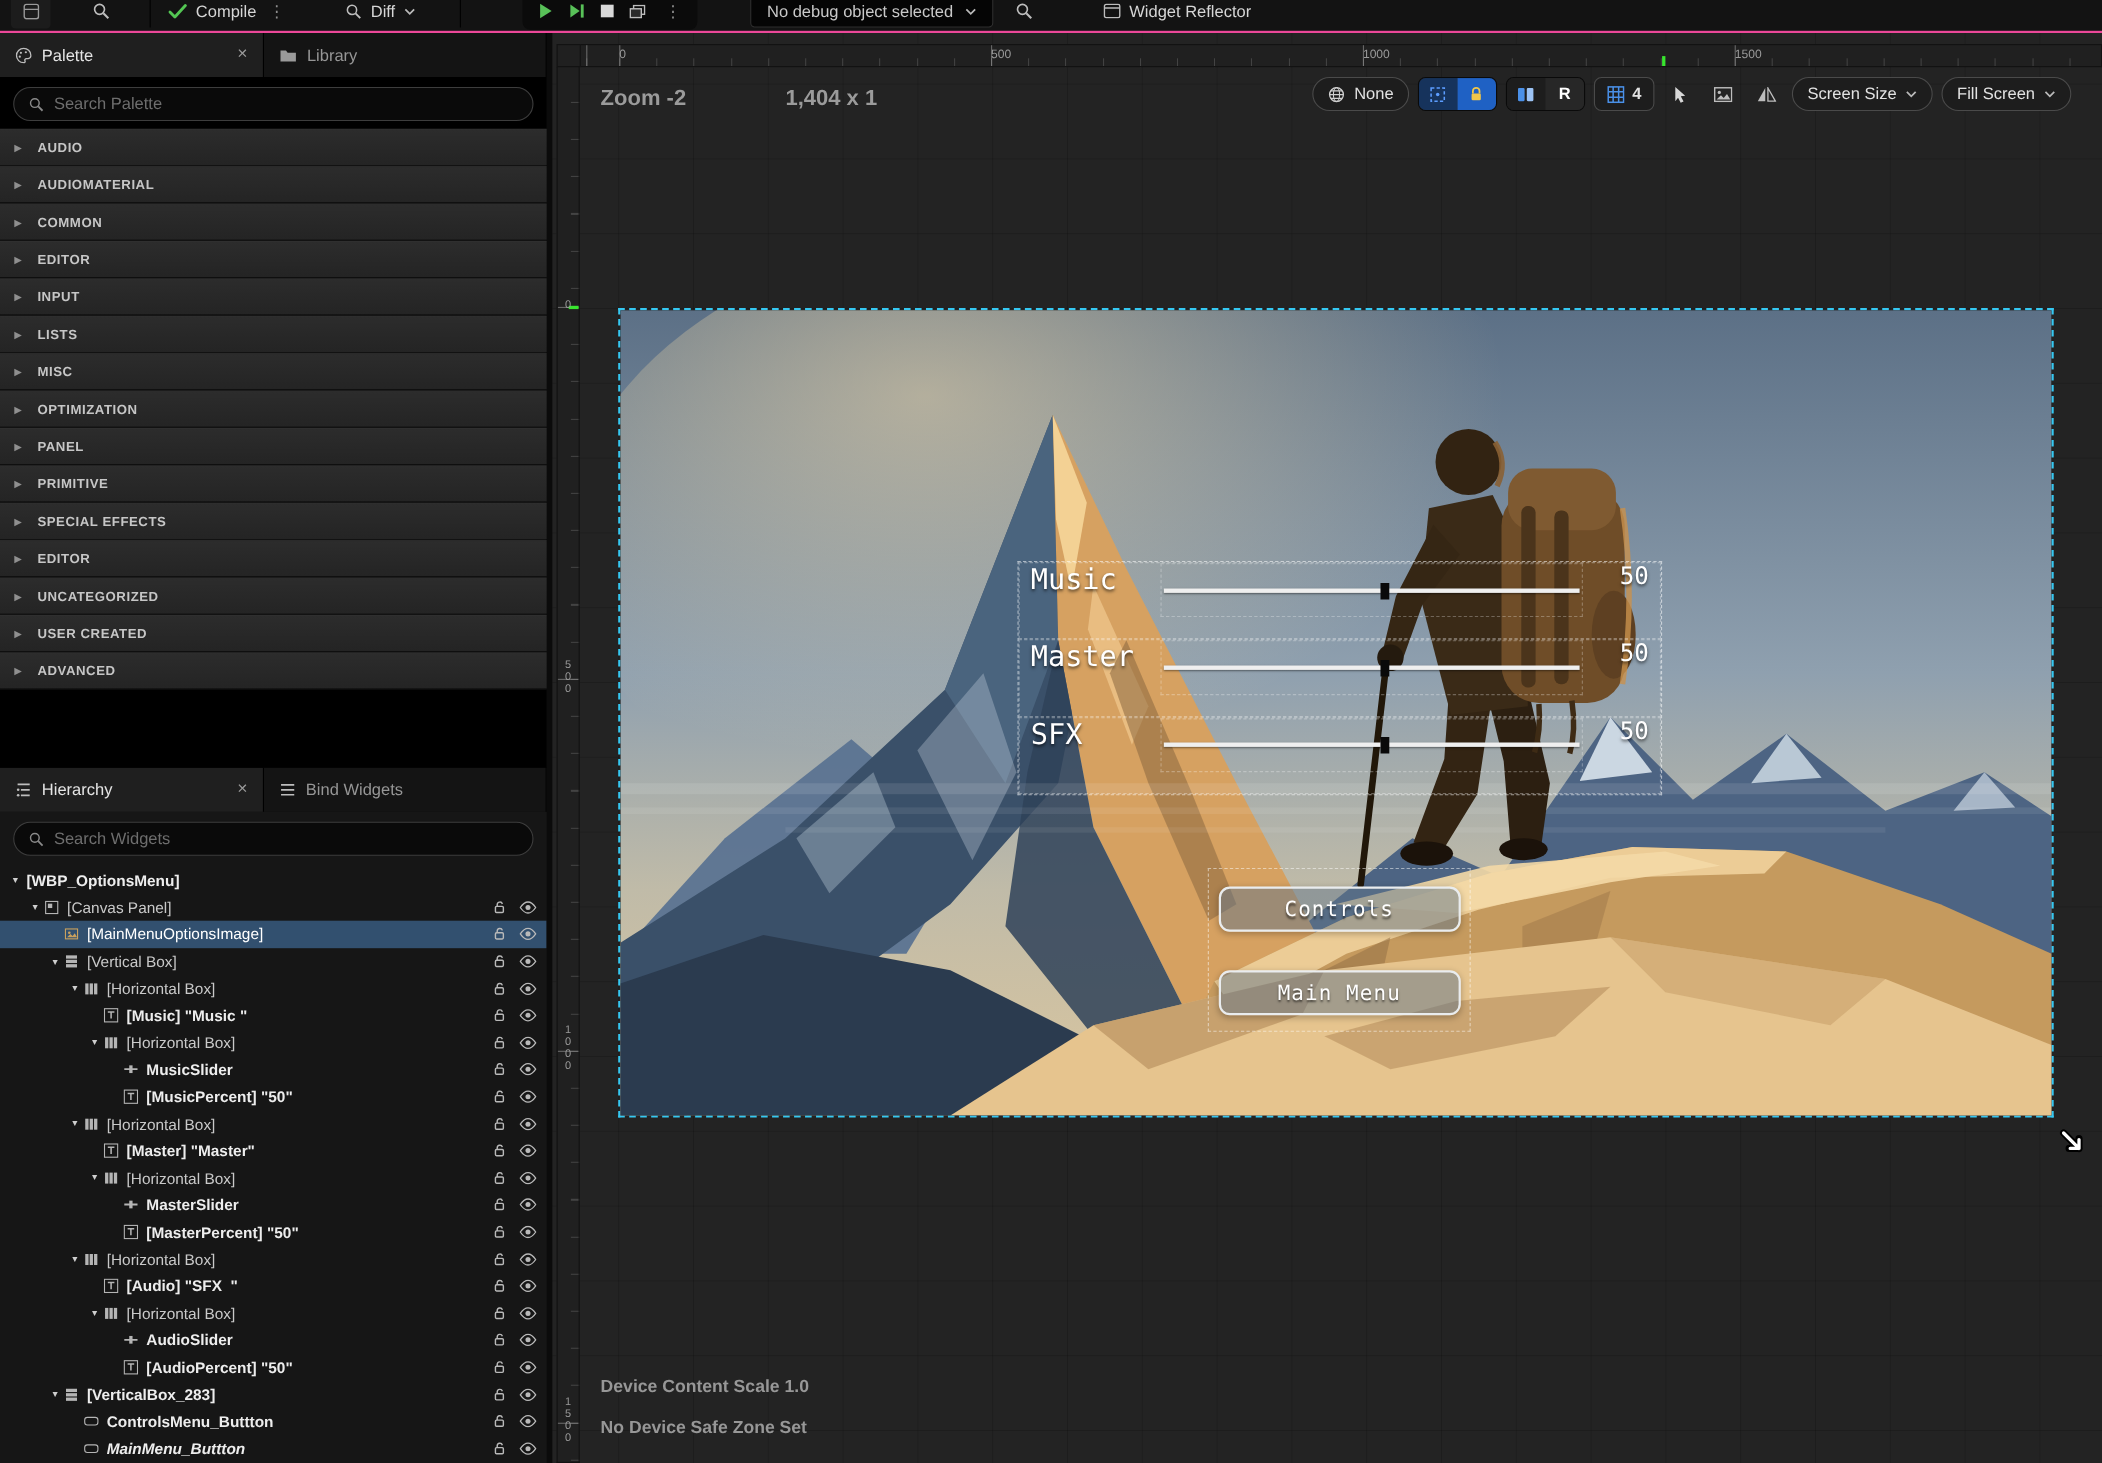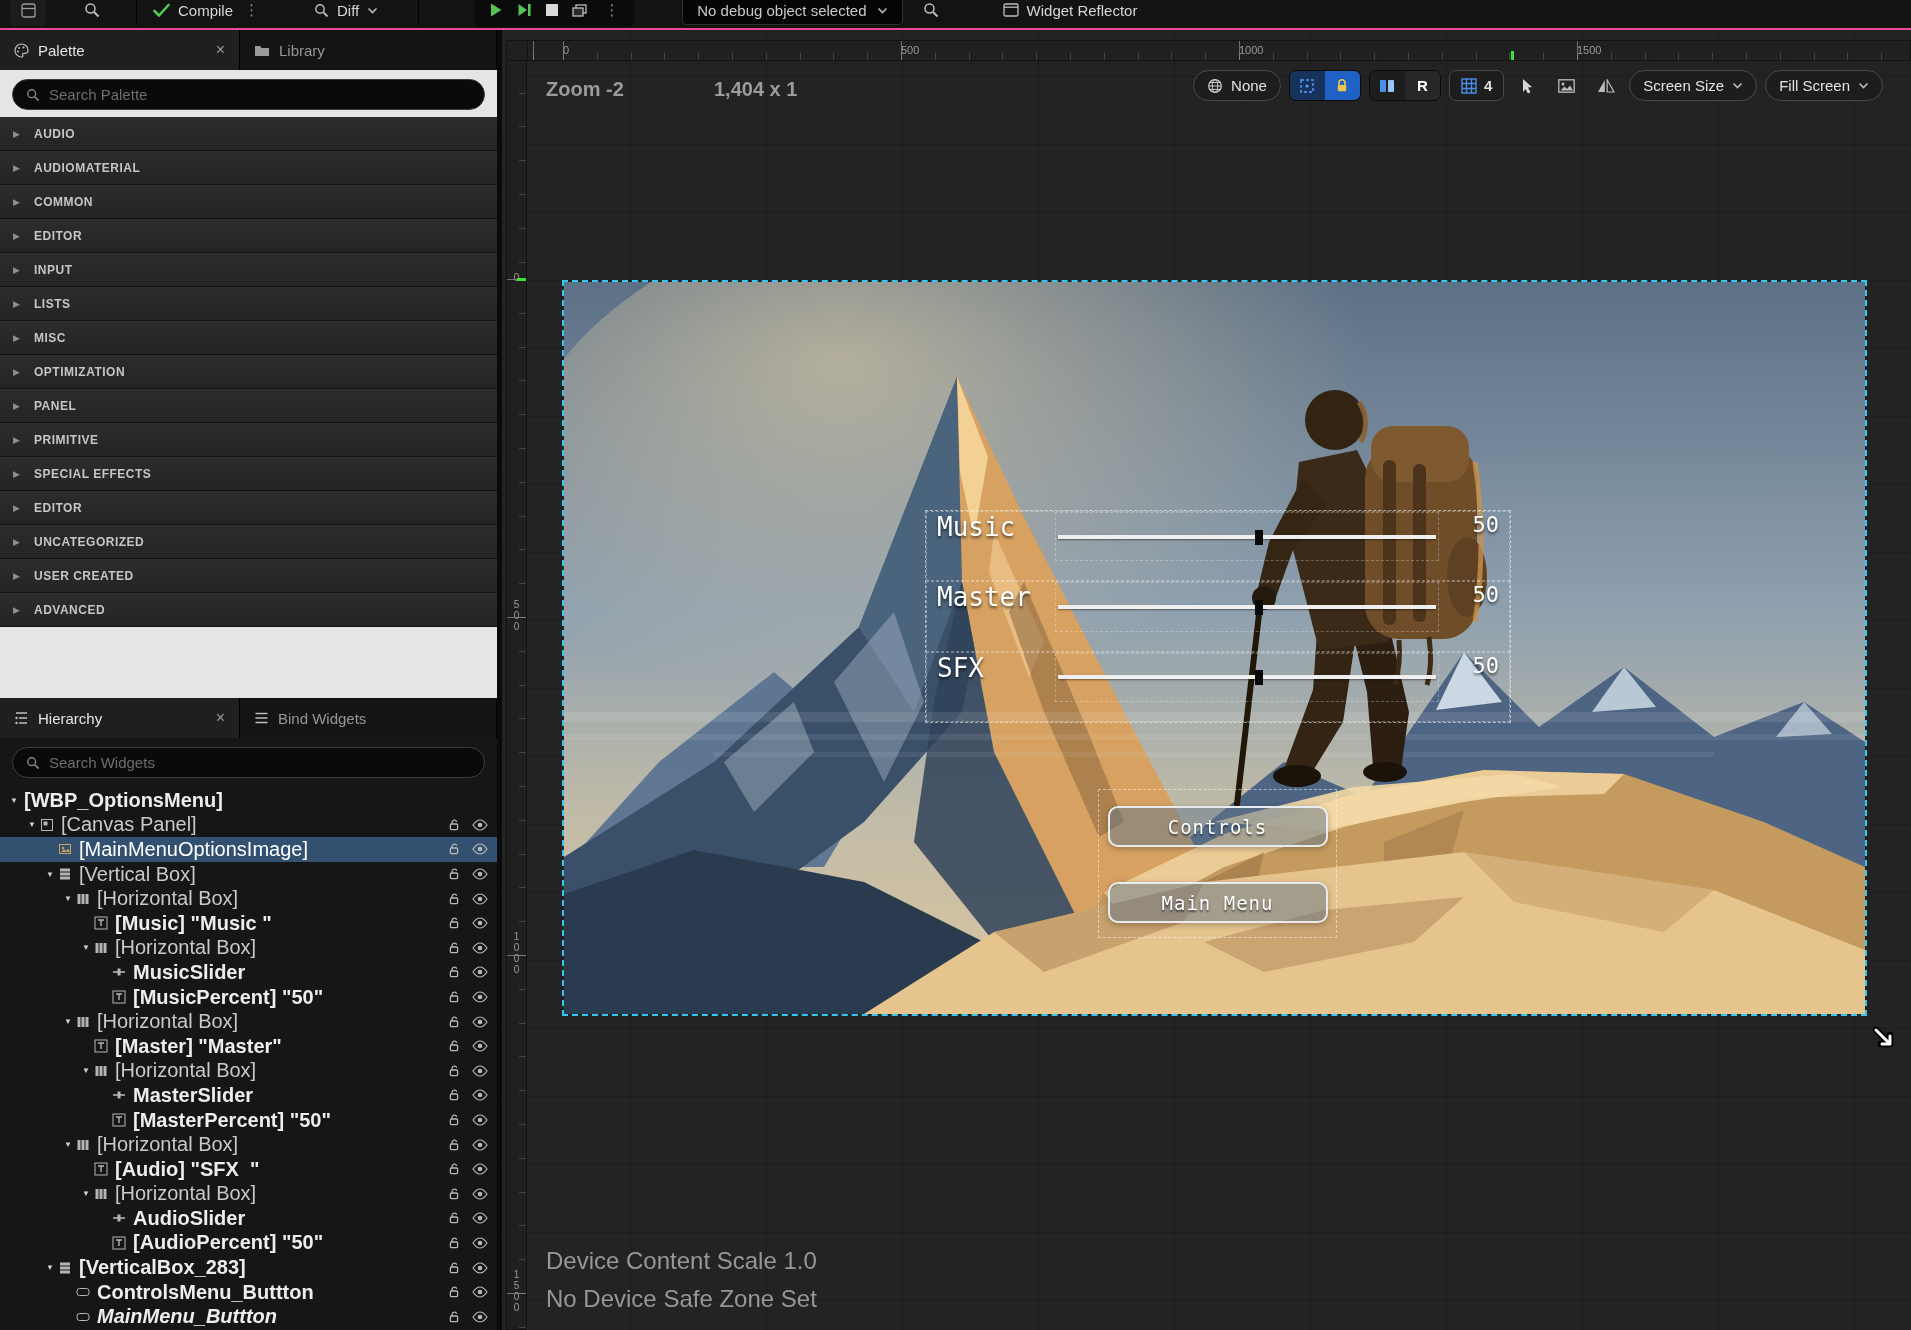--- a/index.html
+++ b/index.html
@@ -23,32 +23,32 @@
   .tabbar{height:40px;background:#0d0d0d;display:flex;align-items:stretch;flex:none}
   .tab{display:flex;align-items:center;gap:9px;padding:0 14px;font-size:15px;color:#969696;background:#141414;border-right:1px solid #000}
   .tabbar .tab:first-child{width:240px}
   .tabbar .tab:last-child{flex:1}
   .tab.active{background:#1f1f1f;color:#e4e4e4}
   .tab-close{margin-left:auto;color:#9a9a9a;font-size:16px}
   .searchwrap{padding:9px 12px 7px;flex:none}
   .searchbox{display:flex;align-items:center;gap:9px;height:31px;background:#0a0a0a;border:1px solid #3d3d3d;border-radius:16px;padding:0 13px}
   .searchbox input{flex:1;background:none;border:none;outline:none;color:#cfcfcf;font-size:15px;font-family:inherit}
   .searchbox input::placeholder{color:#6e6e6e}
-  .palette-section{height:668px;display:flex;flex-direction:column;background:#e5e5e5;flex:none}
+  .palette-section{height:668px;display:flex;flex-direction:column;background:#000000;flex:none}
   .cats{flex:none}
   .cat-row{height:34px;display:flex;align-items:center;gap:11px;padding:0 13px;background:linear-gradient(#2c2c2c,#242424);border-top:1px solid rgba(255,255,255,0.05);border-bottom:1px solid #121212}
   .cat-arrow{color:#8f8f8f;font-size:9px;width:10px;flex:none}
   .cat-label{color:#c6c6c6;font-size:12px;font-weight:bold;letter-spacing:0.5px}
   .hier-section{flex:1;display:flex;flex-direction:column;overflow:hidden}
   .tree{flex:1;overflow:hidden;padding-top:3px}
   .tree-row{height:24.6px;display:flex;align-items:center;position:relative;padding-right:6px}
   .tree-row.selected{background:#32506f}
   .t-exp{width:16px;font-size:8px;color:#cfcfcf;text-align:center;flex:none}
   .t-icon{width:19px;flex:none;display:flex;align-items:center}
-  .t-label{color:#c9c9c9;font-size:20px;white-space:pre;margin-left:2px}
+  .t-label{color:#c9c9c9;font-size:14px;white-space:pre;margin-left:2px}
   .t-label.b{color:#ededed;font-weight:bold}
   .tree-row.selected .t-label{color:#fff}
   .t-acts{position:absolute;right:9px;display:flex;gap:11px;align-items:center}
 
   
   .canvas{position:absolute;top:30px;left:502px;right:0;bottom:0;background-color:#232323;
     background-image:linear-gradient(rgba(0,0,0,0.16) 1px,transparent 1px),linear-gradient(90deg,rgba(0,0,0,0.16) 1px,transparent 1px);
     background-size:68px 68px;background-position:60px 46px;overflow:hidden}
   .ruler-top{position:absolute;top:10px;left:26px;right:0;height:21px;background-color:#202020;border:1px solid #121212;border-left:none;
     background-image:repeating-linear-gradient(90deg,rgba(175,175,175,0.55) 0 1px,transparent 1px 338px),repeating-linear-gradient(90deg,rgba(150,150,150,0.3) 0 1px,transparent 1px 33.8px);
@@ -76,21 +76,21 @@
   .scene{position:absolute;inset:0;width:100%;height:100%;display:block}
   .sliders-box{position:absolute;left:361px;top:228px;width:586px;height:213px;border:1px dashed rgba(255,255,255,0.55);display:flex;flex-direction:column}
   .s-row{flex:1;display:flex;align-items:flex-start;border:1px dashed rgba(255,255,255,0.33);padding:0 10px}
   .s-label{width:118px;font-family:"DejaVu Sans Mono",monospace;font-size:26px;color:#fff;text-shadow:0 2px 3px rgba(0,0,0,0.65)}
   .s-trackwrap{flex:1;height:72%;position:relative;border:1px dashed rgba(255,255,255,0.28);margin-right:14px}
   .s-track{position:absolute;left:2px;right:2px;top:50%;height:4px;margin-top:-2px;background:#efefef;box-shadow:0 1px 2px rgba(0,0,0,0.45)}
   .s-thumb{position:absolute;left:52%;top:50%;width:8px;height:15px;margin-top:-7px;background:#0a0a0a}
   .s-val{width:46px;text-align:right;font-family:"DejaVu Sans Mono",monospace;font-size:22px;color:#fff;text-shadow:0 2px 3px rgba(0,0,0,0.65)}
   .btns-box{position:absolute;left:534px;top:507px;width:239px;height:149px;border:1px dashed rgba(255,255,255,0.5);display:flex;flex-direction:column;align-items:center;padding-top:16px;gap:35px}
   .g-btn{width:220px;height:41px;border:2px solid #e9ecee;border-radius:10px;background:rgba(98,117,138,0.5);color:#fff;font-family:"DejaVu Sans Mono",monospace;font-size:19px;display:flex;align-items:center;justify-content:center;letter-spacing:1px;text-shadow:0 2px 2px rgba(0,0,0,0.6);box-shadow:0 2px 6px rgba(0,0,0,0.25)}
-  .status{position:absolute;left:44px;top:1212px;font-size:24px;font-weight:normal;color:#979797;line-height:38px;z-index:3}
+  .status{position:absolute;left:44px;top:1212px;font-size:16px;font-weight:bold;color:#979797;line-height:38px;z-index:3}
   .resize-handle{position:absolute;left:1366px;top:992px;z-index:5}
   svg{display:block}
 </style>
 </head>
 <body>
 
 <div class="app">
 
   <div class="tbar">
     <div class="tb-inner">

